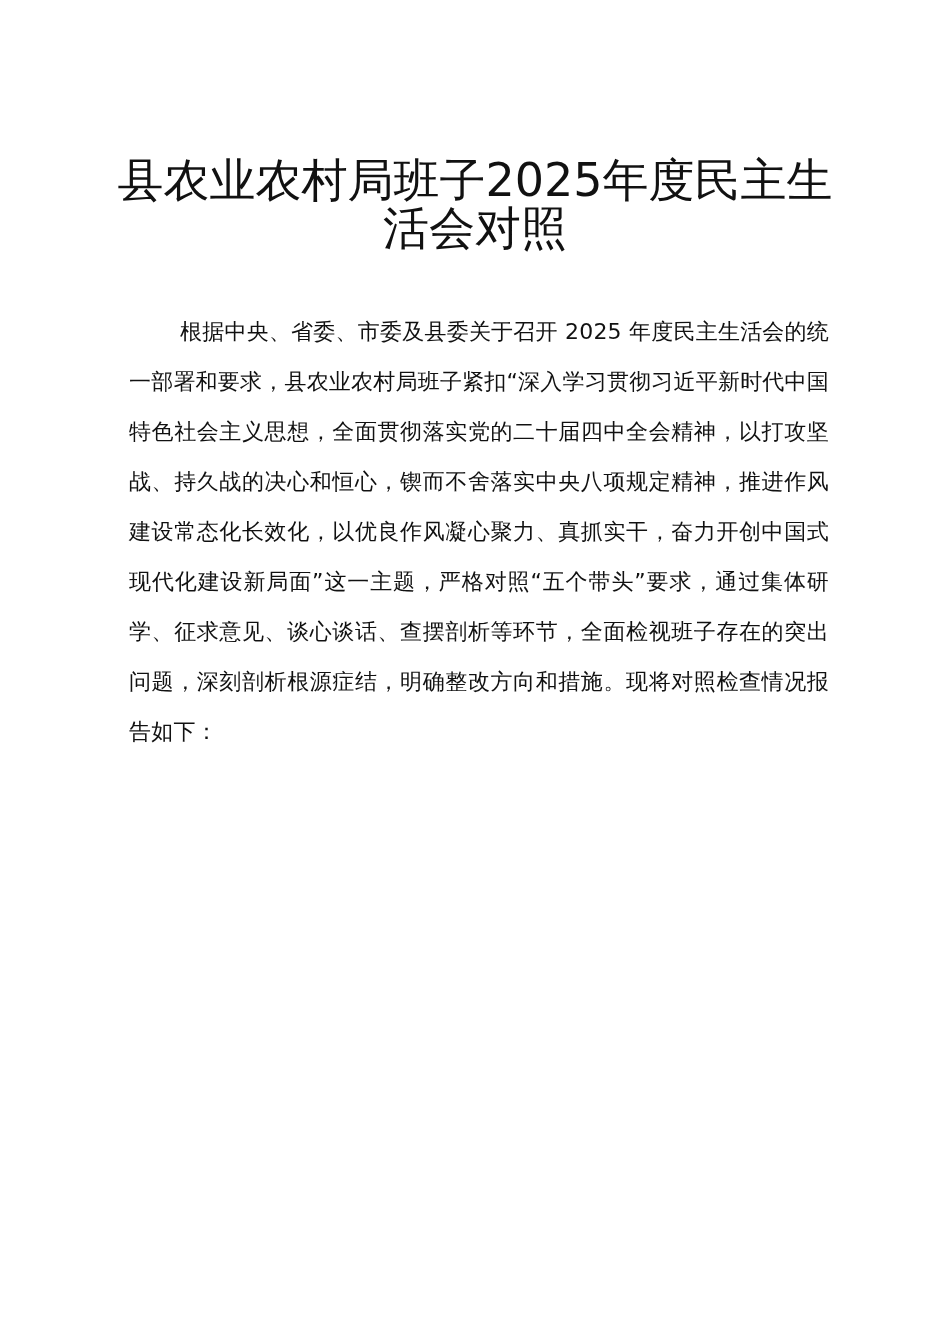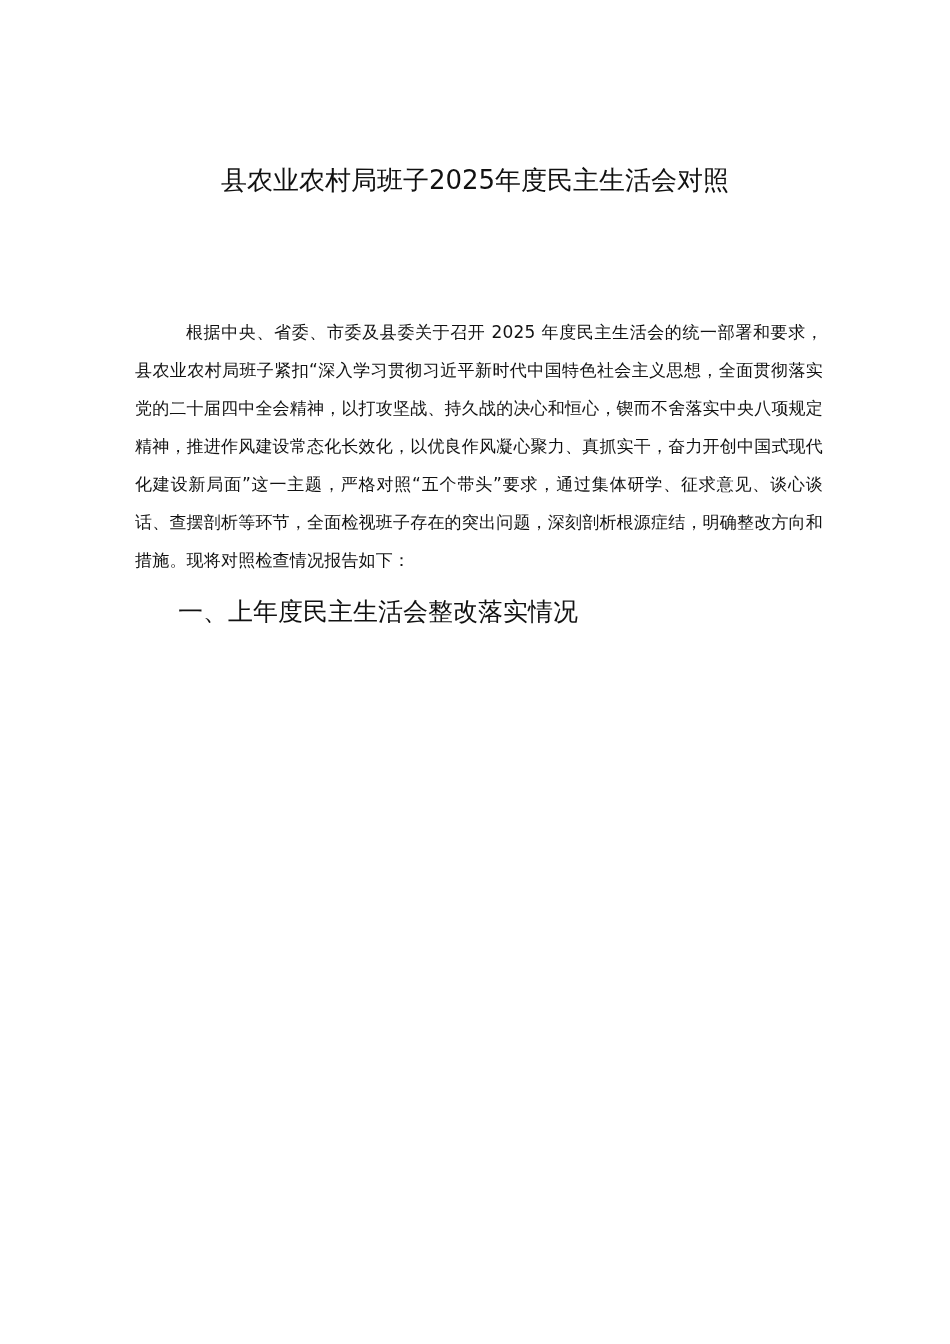--- a/index.html
+++ b/index.html
@@ -1,30 +1,29 @@
 <!DOCTYPE html>
 <html><head>
 <meta charset="utf-8">
 <style>
   html, body { margin: 0; padding: 0; background: #ffffff; }
   body { width: 950px; height: 1344px; position: relative; overflow: hidden;
          font-family: "DejaVu Sans", "Liberation Sans", sans-serif; color: #111111; }
   .page { position: absolute; left: 0; top: 0; width: 950px; height: 1344px; background: #ffffff; }
   .title { position: absolute; left: 110px; width: 730px; top: 156px; text-align: center;
-           font-size: 26px; line-height: 48px; letter-spacing: 0px; color: #111; margin: 0; font-weight: normal; }
+           font-size: 46px; line-height: 48px; letter-spacing: 0px; color: #111; margin: 0; font-weight: normal; }
   .body { position: absolute; left: 127px; width: 704px; top: 305px; }
-  .para { margin: 8px; font-size: 17px; line-height: 38px; text-indent: 51px;
+  .para { margin: 2px; font-size: 22px; line-height: 50px; text-indent: 51px;
           text-align: justify; text-justify: inter-ideograph; letter-spacing: 0.2px; }
   .heading { margin: 0; font-size: 25px; line-height: 50px; text-indent: 51px; }
 </style>
 </head>
 <body>
 
 <div class="page">
   <h1 class="title">
     <span>县农业农村局班子2025年度民主生活会对照</span><br>
   </h1>
 
   <div class="body">
     <p class="para">根据中央、省委、市委及县委关于召开 2025 年度民主生活会的统一部署和要求，县农业农村局班子紧扣“深入学习贯彻习近平新时代中国特色社会主义思想，全面贯彻落实党的二十届四中全会精神，以打攻坚战、持久战的决心和恒心，锲而不舍落实中央八项规定精神，推进作风建设常态化长效化，以优良作风凝心聚力、真抓实干，奋力开创中国式现代化建设新局面”这一主题，严格对照“五个带头”要求，通过集体研学、征求意见、谈心谈话、查摆剖析等环节，全面检视班子存在的突出问题，深刻剖析根源症结，明确整改方向和措施。现将对照检查情况报告如下：</p>
-    <p class="heading">一、上年度民主生活会整改落实情况</p>
   </div>
 </div>
 
 </body></html>

